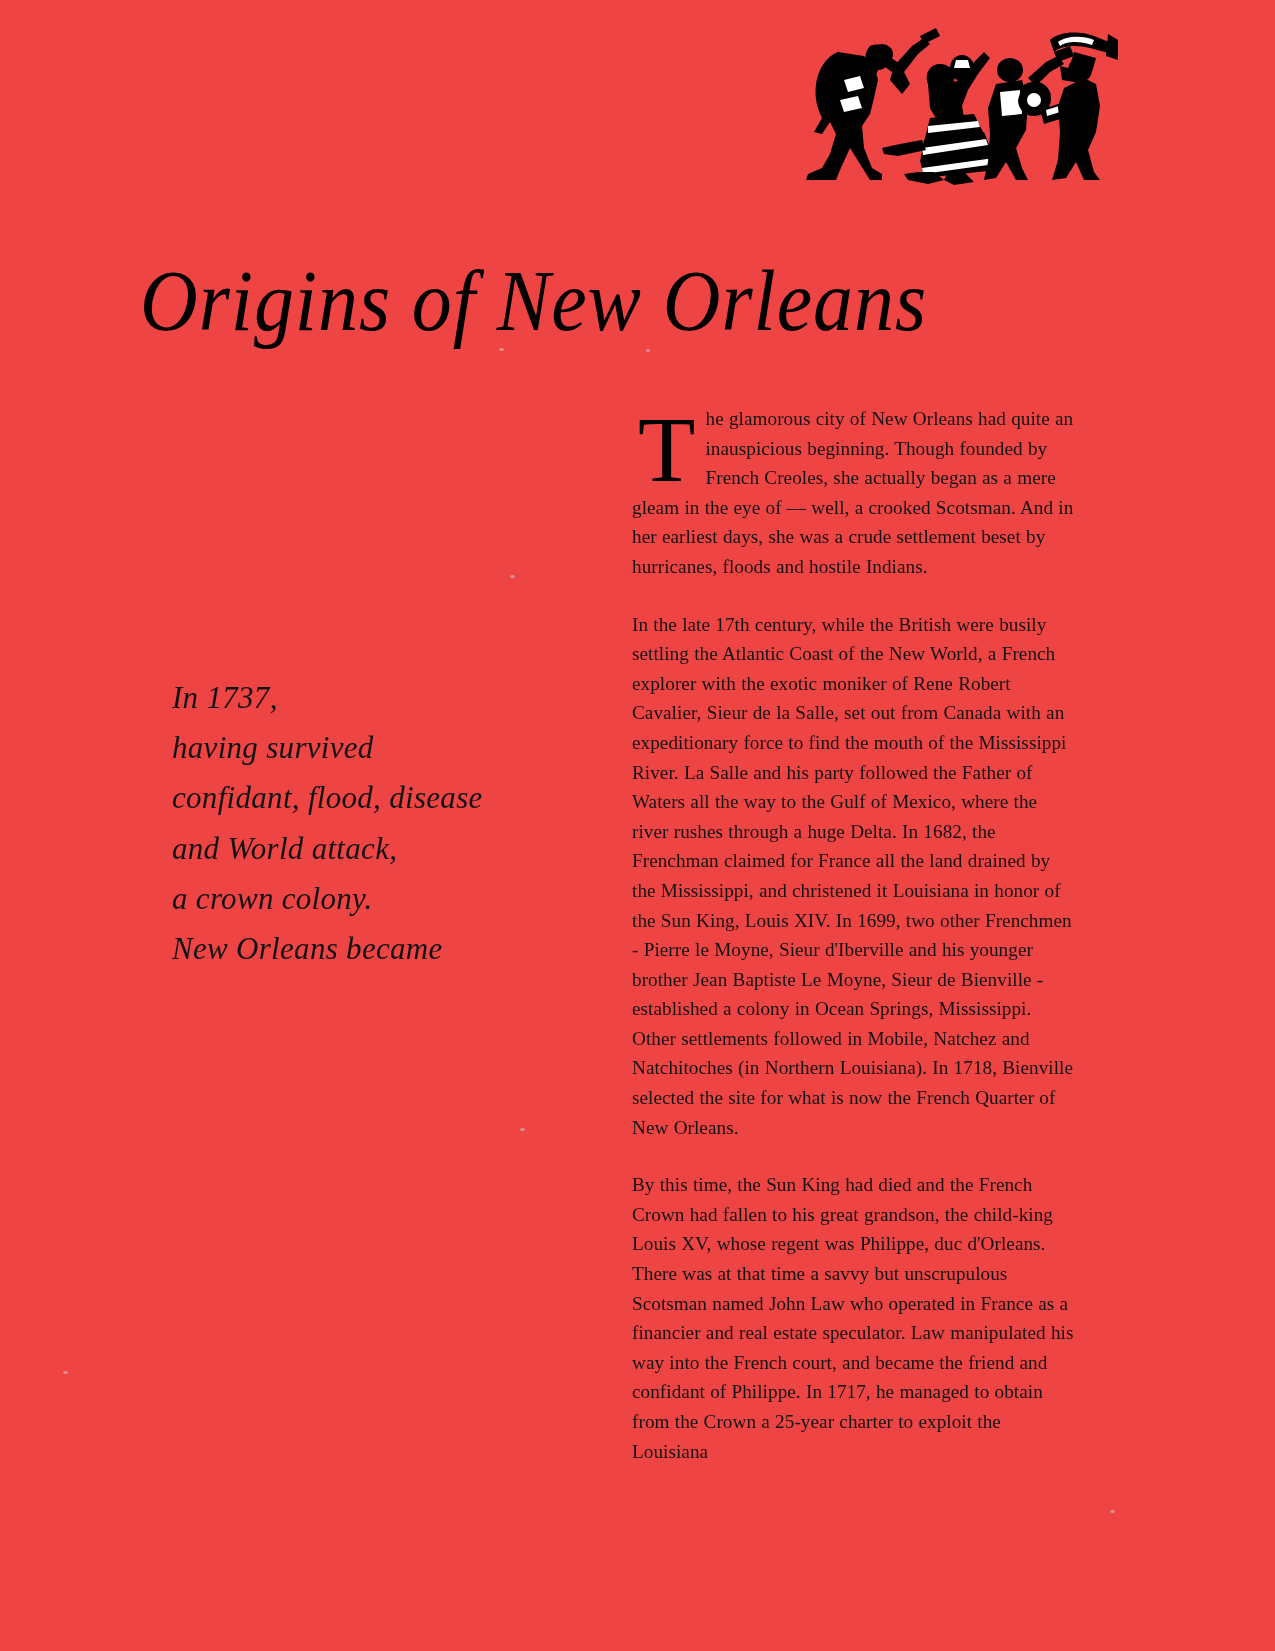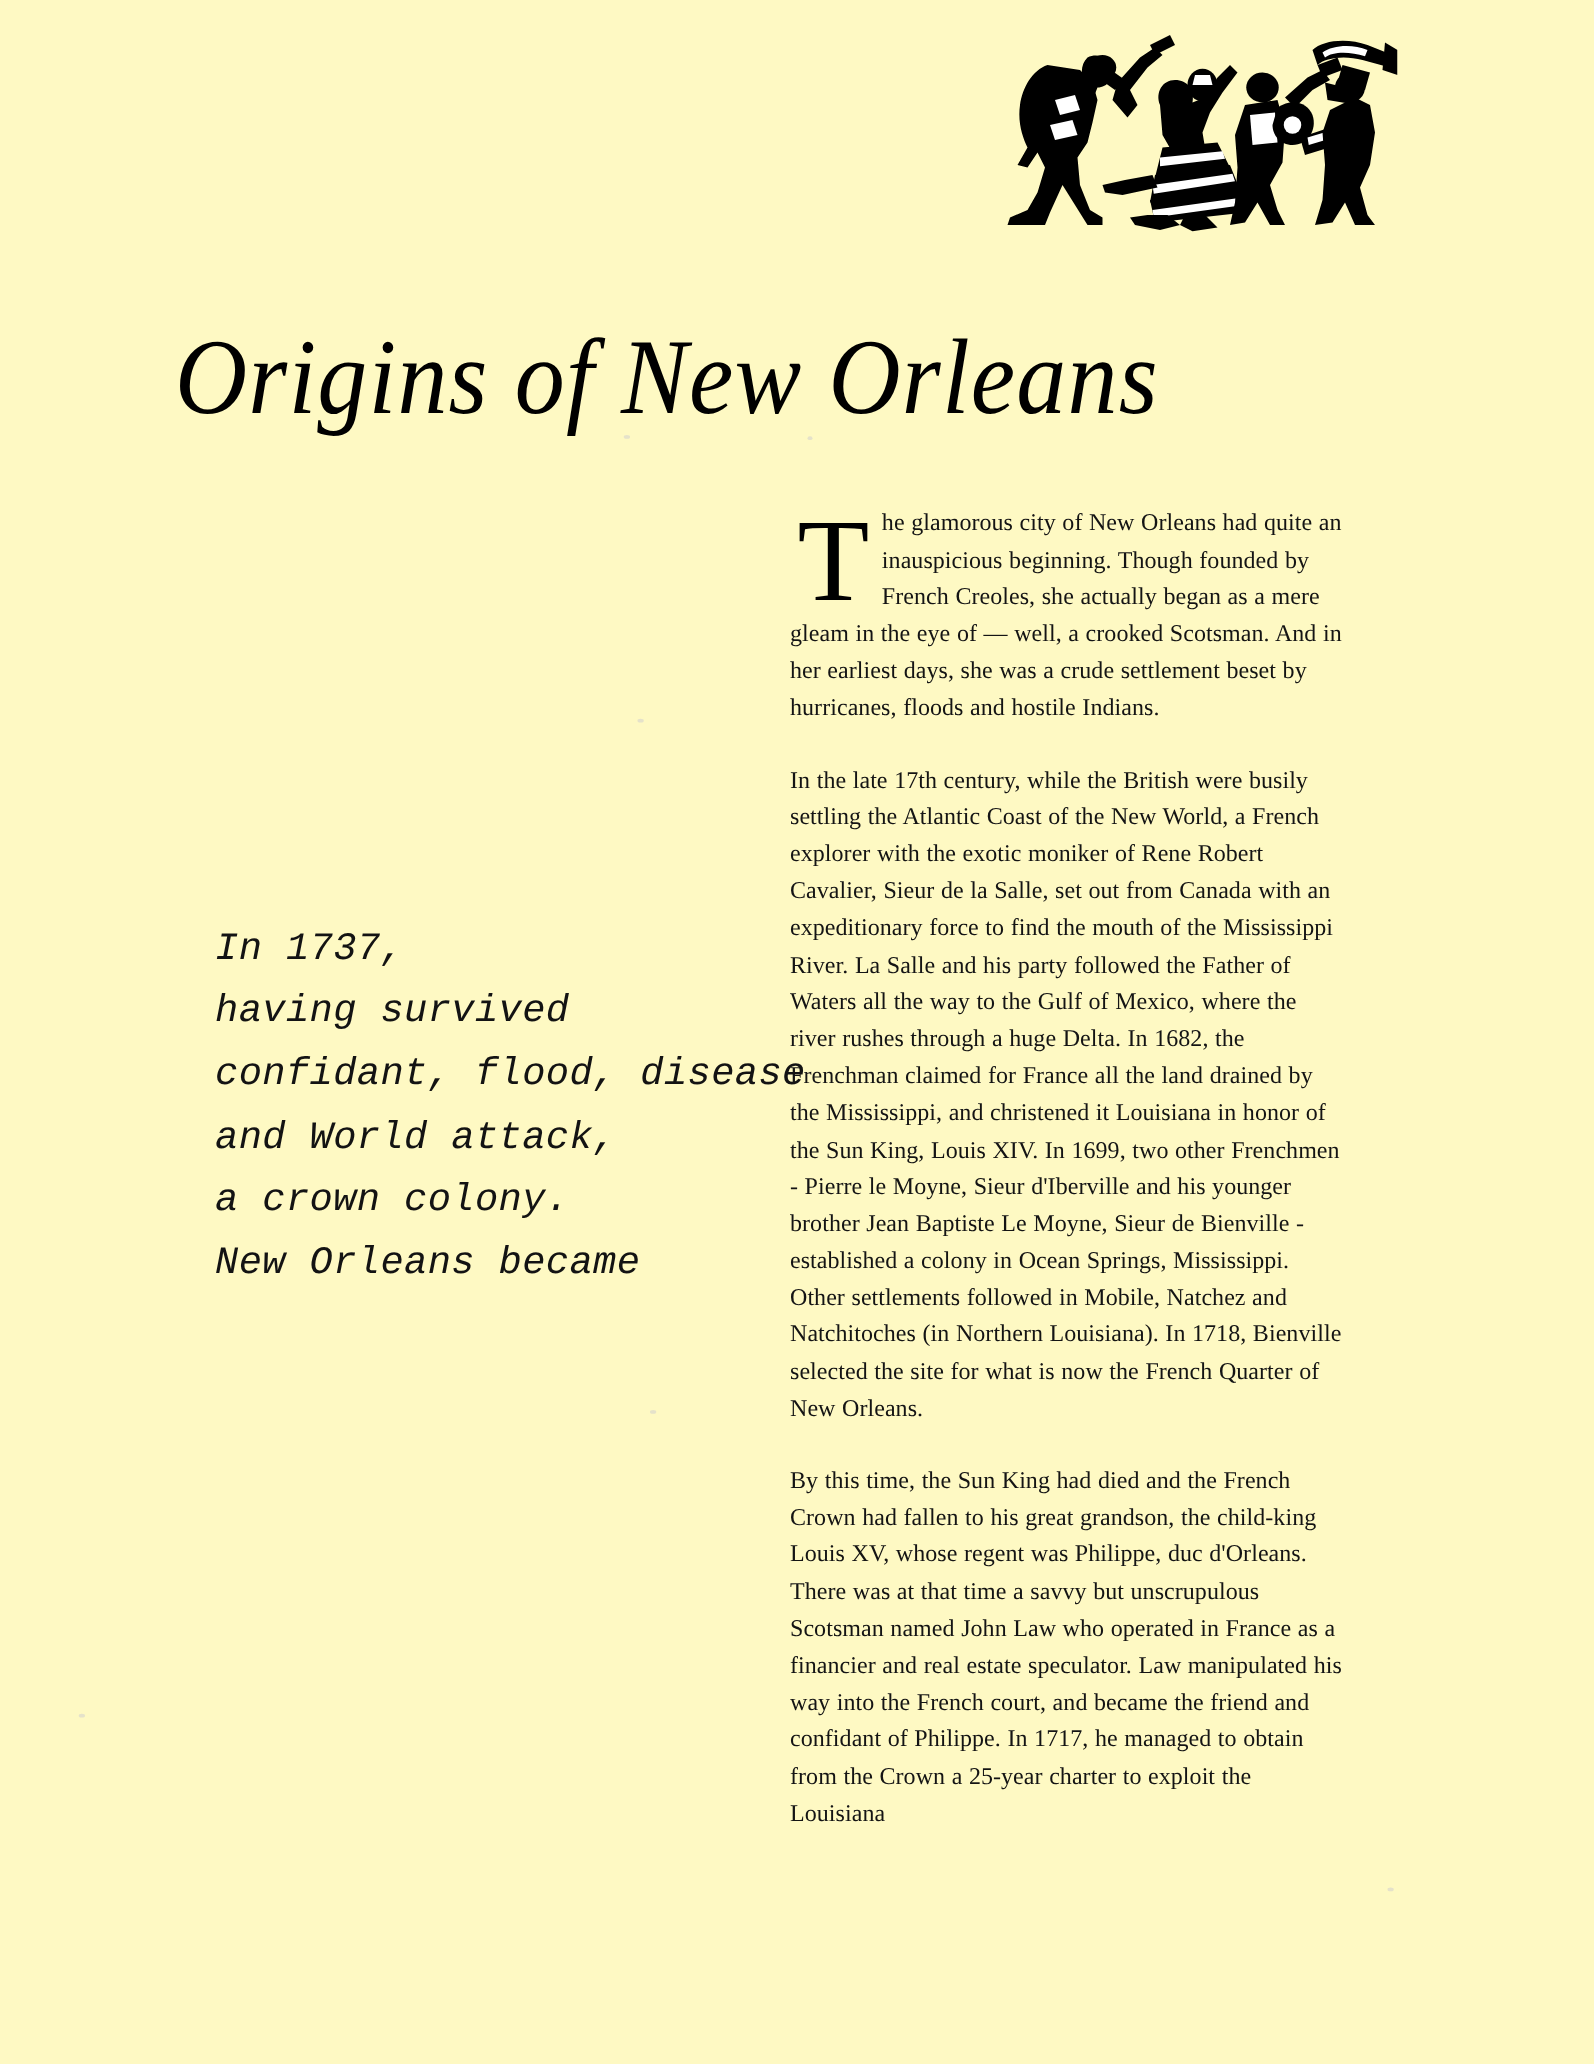--- a/index.html
+++ b/index.html
@@ -13,21 +13,21 @@
     position: relative;
     overflow: hidden;
     font-family: "Liberation Serif", "DejaVu Serif", serif;
     color: #111111;
     -webkit-font-smoothing: antialiased;
   }
 
   .page {
     position: absolute;
     inset: 0;
-    background: #fef9c3;
+    background: #ef4444;
   }
 
   
   .masthead-art {
     position: absolute;
     left: 778px;
     top: 22px;
     width: 340px;
     height: 165px;
   }
@@ -48,28 +48,27 @@
     color: #000;
     white-space: nowrap;
     transform: scaleX(0.93);
     transform-origin: left center;
   }
 
   
   .pull-quote {
     position: absolute;
     left: 132px;
-    top: 704px;
+    top: 642px;
     width: 470px;
     font-style: italic;
     font-size: 31px;
     line-height: 1.62;
     color: #131313;
     letter-spacing: 0.3px;
-    font-family: Liberation Mono, monospace;
   }
   .pull-quote .pq-line { display: block; white-space: nowrap; }
 
   
   .body-column {
     position: absolute;
     left: 632px;
     top: 404px;
     width: 445px;
   }

